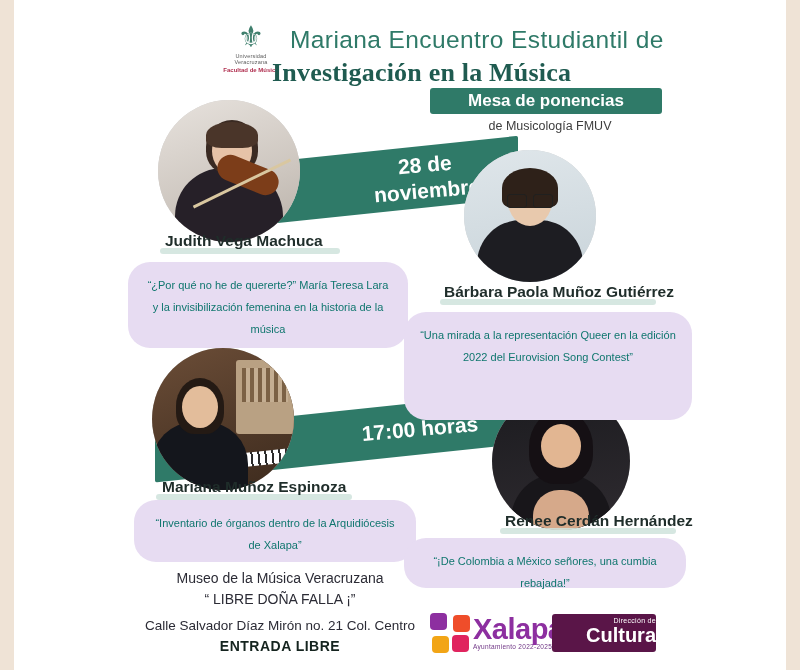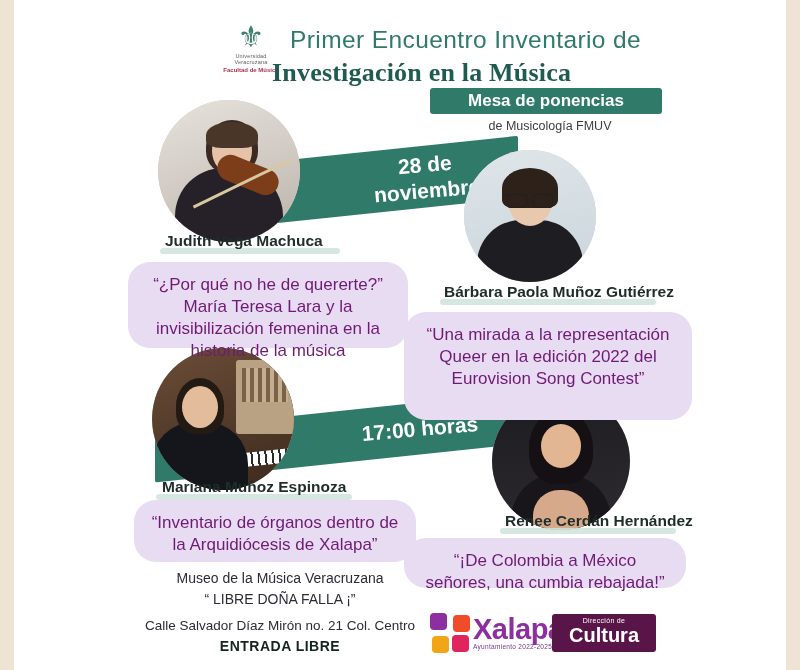--- a/index.html
+++ b/index.html
@@ -288,22 +288,22 @@
   .u1 { left: 160px; top: 248px; width: 180px; }
   .u2 { left: 440px; top: 299px; width: 216px; }
   .u3 { left: 156px; top: 494px; width: 196px; }
   .u4 { left: 500px; top: 528px; width: 176px; }
 
   
   .bubble {
     position: absolute;
     background: #e7dcf2;
     border-radius: 22px;
-    color: #701a75;
-    font-size: 17px;
+    color: #0f766e;
+    font-size: 11px;
     line-height: 22px;
     text-align: center;
     padding: 12px 16px;
     box-sizing: border-box;
   }
   .bubble-1 { left: 128px; top: 262px; width: 280px; height: 86px; }
   .bubble-2 { left: 404px; top: 312px; width: 288px; height: 108px; }
   .bubble-3 { left: 134px; top: 500px; width: 282px; height: 62px; }
   .bubble-4 { left: 404px; top: 538px; width: 282px; height: 50px; }
 
@@ -383,21 +383,21 @@
   }
   .cultura {
     position: absolute;
     left: 552px;
     top: 614px;
     width: 104px;
     height: 38px;
     background: #5a1548;
     border-radius: 3px;
     color: #ffffff;
-    text-align: center;
+    text-align: right;
     box-sizing: border-box;
     padding-top: 3px;
   }
   .cultura .dir {
     display: block;
     font-size: 7px;
     letter-spacing: .3px;
   }
   .cultura .cul {
     display: block;
@@ -413,21 +413,21 @@
 
   <div class="edge-left"></div>
   <div class="edge-right"></div>
 
   <div class="logo">
     <span class="fleur">⚜</span>
     <span class="uni">Universidad Veracruzana</span>
     <span class="fac">Facultad de Música</span>
   </div>
 
-  <div class="title1">Primer Encuentro Inventario de</div>
+  <div class="title1">Mariana Encuentro Estudiantil de</div>
   <div class="title2">Investigación en la Música</div>
 
   <div class="subtitle-band">
     <span>Mesa de ponencias</span>
   </div>
 
   <div class="organized">
     <div>de Musicología FMUV</div>
   </div>
 

